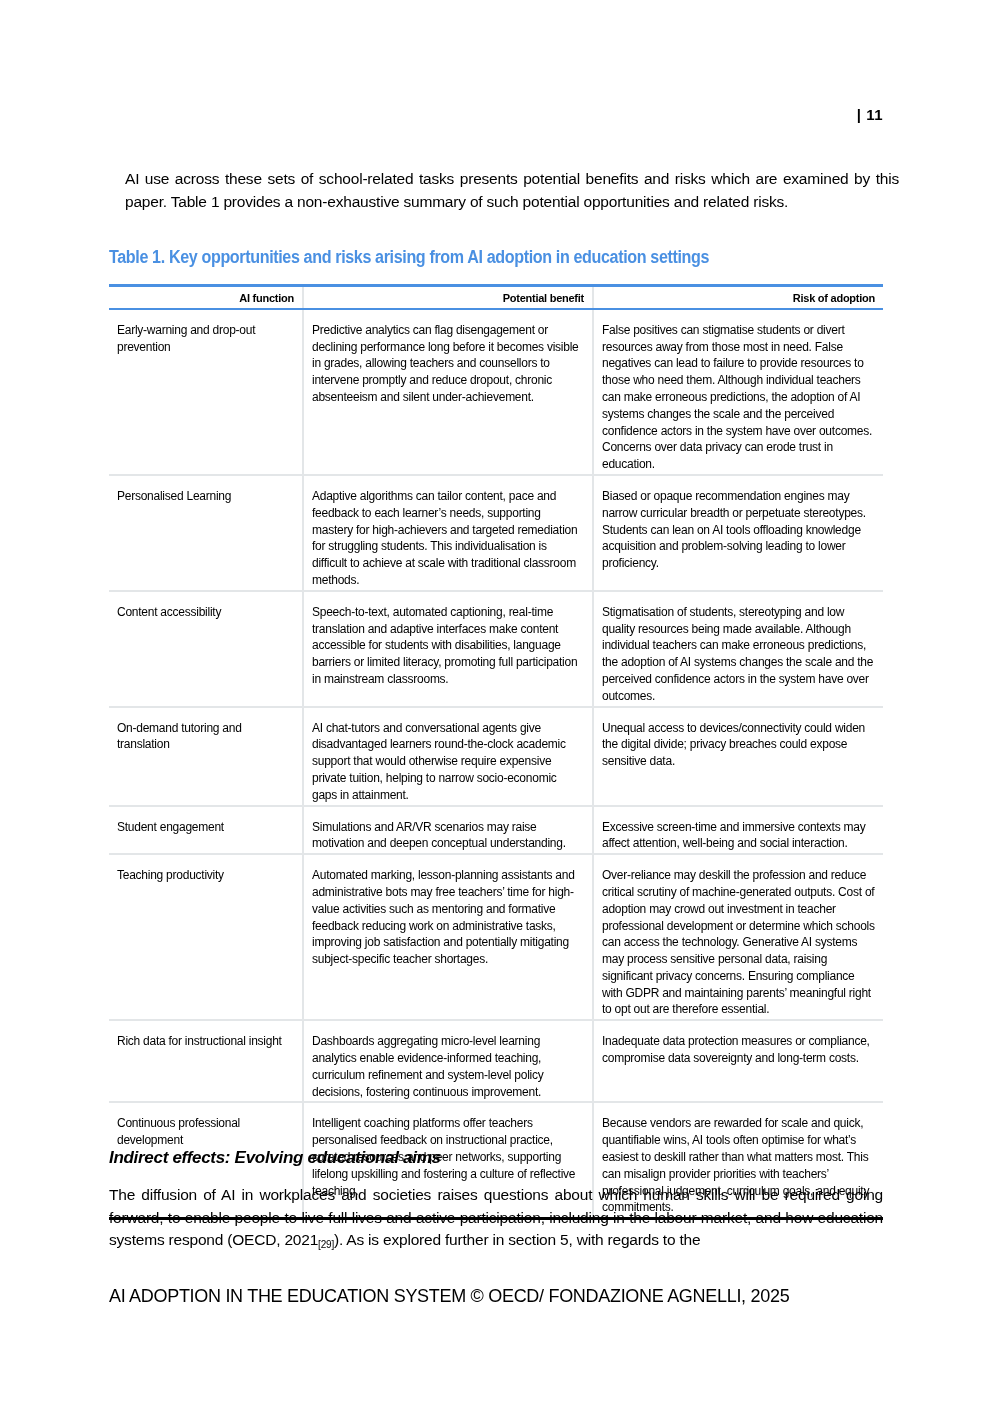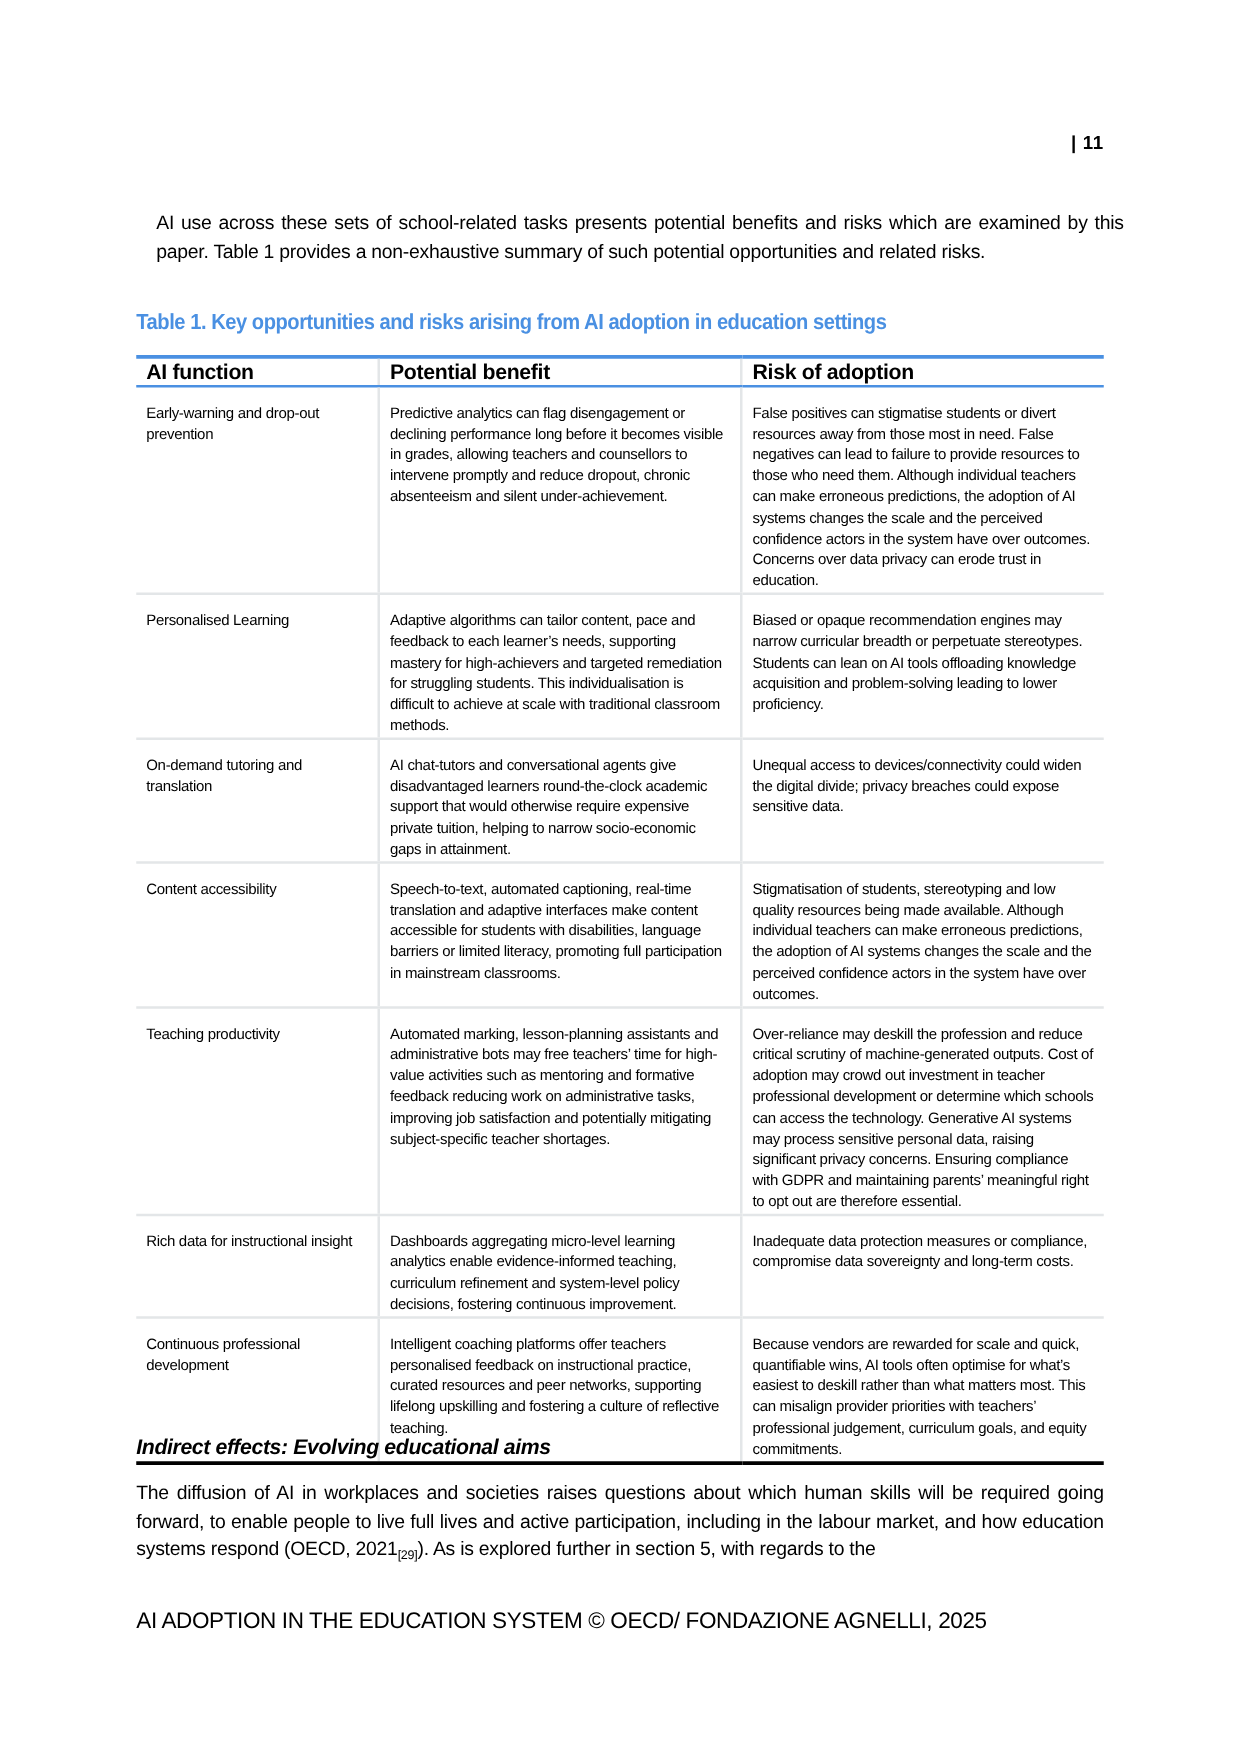--- a/index.html
+++ b/index.html
@@ -2,21 +2,21 @@
 <html><head>
 <meta charset="utf-8">
 <style>
   html, body { margin: 0; padding: 0; background: #ffffff; }
   body { width: 992px; height: 1403px; position: relative; font-family: "Liberation Sans", sans-serif; color: #000; }
   .page-number { position: absolute; top: 106px; right: 109px; font-size: 15px; font-weight: bold; letter-spacing: 0.5px; }
   .intro { position: absolute; top: 152px; left: 109px; width: 774px; font-size: 15.5px; line-height: 22.5px; text-align: justify; letter-spacing: -0.2px; }
   .table-title { position: absolute; top: 247px; left: 109px; font-size: 17.5px; font-weight: bold; color: #4a90e2; letter-spacing: -0.4px; transform: scaleX(0.92); transform-origin: left; }
   .table-wrap { position: absolute; top: 284px; left: 109px; width: 774px; }
   table { border-collapse: collapse; width: 774px; font-size: 12px; line-height: 16.8px; letter-spacing: -0.25px; }
-  thead th { font-weight: bold; text-align: left; padding: 3px 8px 1px 8px; border-top: 3px solid #4a90e2; border-bottom: 2px solid #4a90e2; font-size: 17px; }
+  thead th { font-weight: bold; text-align: right; padding: 3px 8px 1px 8px; border-top: 3px solid #4a90e2; border-bottom: 2px solid #4a90e2; font-size: 11px; }
   tbody td { vertical-align: top; padding: 12px 8px 1px 8px; border-bottom: 2px solid #e3e6e8; text-align: left; }
   tbody tr:last-child td { border-bottom: 3px solid #000000; }
   th + th, td + td { border-left: 2px solid #e3e6e8; }
   col.c1 { width: 194px; } col.c2 { width: 290px; } col.c3 { width: 290px; }
   .section-heading { position: absolute; top: 1148px; left: 109px; font-size: 17px; font-weight: bold; font-style: italic; letter-spacing: -0.3px; }
   .body-para { position: absolute; top: 1184px; left: 109px; width: 774px; font-size: 15.5px; line-height: 22.5px; text-align: justify; letter-spacing: -0.2px; }
   .body-para sub { font-size: 10px; vertical-align: -3px; margin-top: 28px; }
   .footer { position: absolute; top: 1286px; left: 109px; font-size: 18px; letter-spacing: -0.3px; }
 </style>
 </head>
@@ -47,28 +47,33 @@
         <td>Early-warning and drop-out prevention</td>
         <td>Predictive analytics can flag disengagement or declining performance long before it becomes visible in grades, allowing teachers and counsellors to intervene promptly and reduce dropout, chronic absenteeism and silent under-achievement.</td>
         <td>False positives can stigmatise students or divert resources away from those most in need. False negatives can lead to failure to provide resources to those who need them. Although individual teachers can make erroneous predictions, the adoption of AI systems changes the scale and the perceived confidence actors in the system have over outcomes. Concerns over data privacy can erode trust in education.</td>
       </tr>
       <tr>
         <td>Personalised Learning</td>
         <td>Adaptive algorithms can tailor content, pace and feedback to each learner’s needs, supporting mastery for high-achievers and targeted remediation for struggling students. This individualisation is difficult to achieve at scale with traditional classroom methods.</td>
         <td>Biased or opaque recommendation engines may narrow curricular breadth or perpetuate stereotypes. Students can lean on AI tools offloading knowledge acquisition and problem-solving leading to lower proficiency.</td>
       </tr>
       <tr>
+        <td>Content accessibility</td>
+        <td>Speech-to-text, automated captioning, real-time translation and adaptive interfaces make content accessible for students with disabilities, language barriers or limited literacy, promoting full participation in mainstream classrooms.</td>
+        <td>Stigmatisation of students, stereotyping and low quality resources being made available. Although individual teachers can make erroneous predictions, the adoption of AI systems changes the scale and the perceived confidence actors in the system have over outcomes.</td>
+      </tr>
+      <tr>
         <td>On-demand tutoring and translation</td>
         <td>AI chat-tutors and conversational agents give disadvantaged learners round-the-clock academic support that would otherwise require expensive private tuition, helping to narrow socio-economic gaps in attainment.</td>
         <td>Unequal access to devices/connectivity could widen the digital divide; privacy breaches could expose sensitive data.</td>
       </tr>
       <tr>
-        <td>Content accessibility</td>
-        <td>Speech-to-text, automated captioning, real-time translation and adaptive interfaces make content accessible for students with disabilities, language barriers or limited literacy, promoting full participation in mainstream classrooms.</td>
-        <td>Stigmatisation of students, stereotyping and low quality resources being made available. Although individual teachers can make erroneous predictions, the adoption of AI systems changes the scale and the perceived confidence actors in the system have over outcomes.</td>
+        <td>Student engagement</td>
+        <td>Simulations and AR/VR scenarios may raise motivation and deepen conceptual understanding.</td>
+        <td>Excessive screen-time and immersive contexts may affect attention, well-being and social interaction.</td>
       </tr>
       <tr>
         <td>Teaching productivity</td>
         <td>Automated marking, lesson-planning assistants and administrative bots may free teachers’ time for high-value activities such as mentoring and formative feedback reducing work on administrative tasks, improving job satisfaction and potentially mitigating subject-specific teacher shortages.</td>
         <td>Over-reliance may deskill the profession and reduce critical scrutiny of machine-generated outputs. Cost of adoption may crowd out investment in teacher professional development or determine which schools can access the technology. Generative AI systems may process sensitive personal data, raising significant privacy concerns. Ensuring compliance with GDPR and maintaining parents’ meaningful right to opt out are therefore essential.</td>
       </tr>
       <tr>
         <td>Rich data for instructional insight</td>
         <td>Dashboards aggregating micro-level learning analytics enable evidence-informed teaching, curriculum refinement and system-level policy decisions, fostering continuous improvement.</td>
         <td>Inadequate data protection measures or compliance, compromise data sovereignty and long-term costs.</td>

